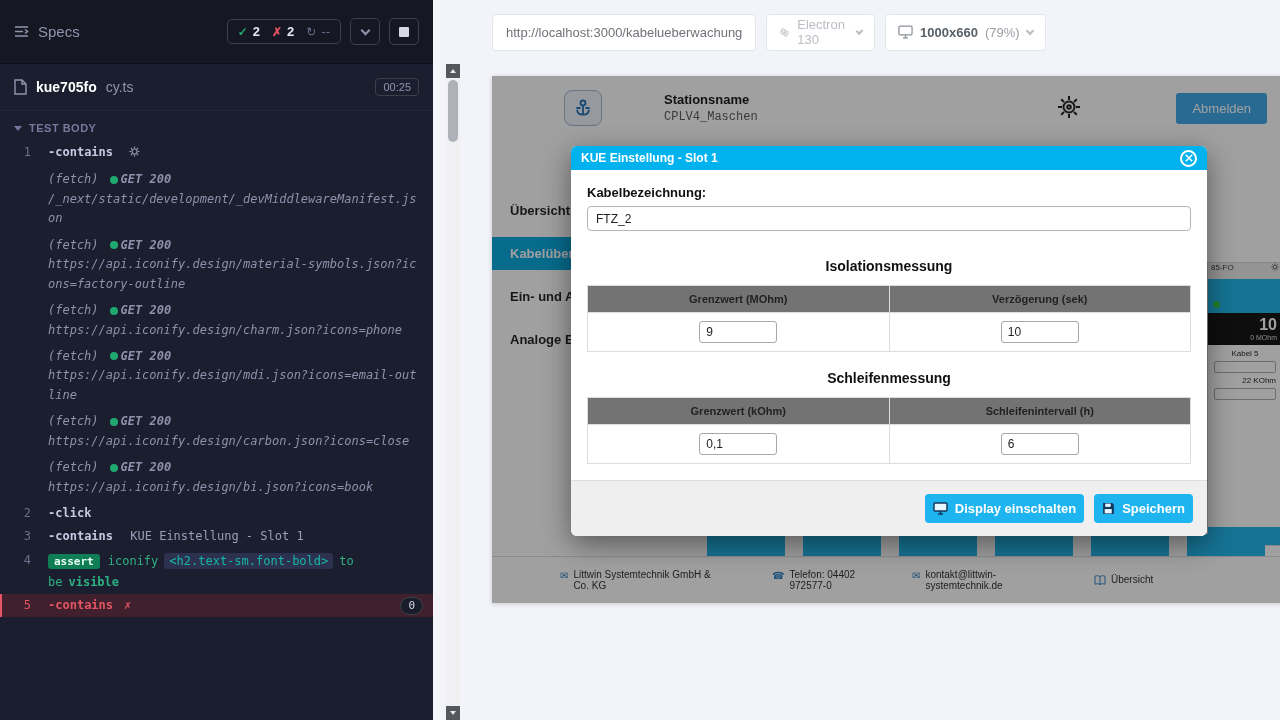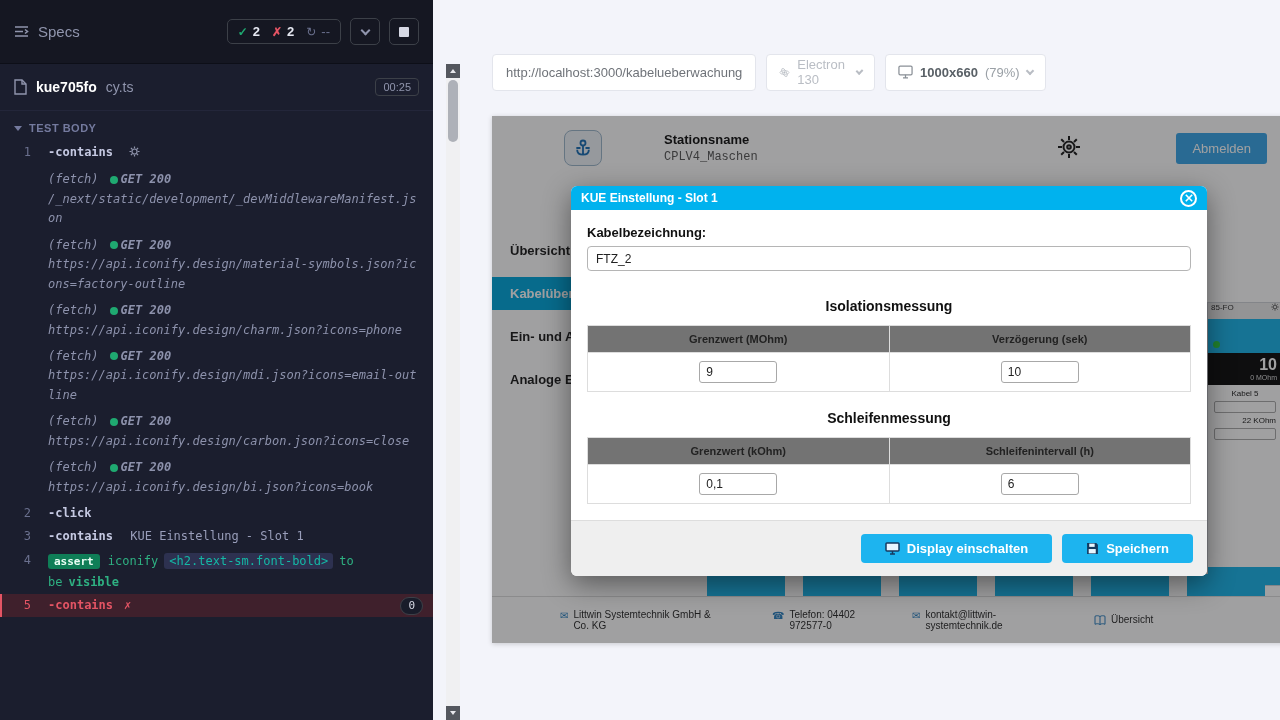--- a/index.html
+++ b/index.html
@@ -74,21 +74,21 @@
     display:flex; align-items:center; justify-content:center; }
   .sc-up { top:0; } .sc-dn { bottom:0; }
   .tri-up { width:0; height:0; border-left:3px solid transparent; border-right:3px solid transparent;
     border-bottom:4px solid #e8e8ec; }
   .tri-dn { width:0; height:0; border-left:3px solid transparent; border-right:3px solid transparent;
     border-top:4px solid #e8e8ec; }
   .sc-thumb { position:absolute; top:16px; left:2px; width:10px; height:62px;
     background:#aeb1b8; border-radius:5px; }
 
   
-  .right { flex:1; background:#f3f4fa; display:flex; flex-direction:column; min-width:0;margin-top:40px; }
+  .right { flex:1; background:#f3f4fa; display:flex; flex-direction:column; min-width:0; }
   .browser-bar { height:64px; flex-shrink:0; display:flex; align-items:center;
     padding:0 16px 0 19px; gap:10px; }
   .url-box { flex:1; max-width:462px; height:37px; background:#fff; border:1px solid #e3e5ec;
     border-radius:4px; display:flex; align-items:center; padding:0 13px; color:#6f7379; font-size:13px; }
   .sel-box { height:37px; background:#fff; border:1px solid #e3e5ec; border-radius:4px;
     display:flex; align-items:center; gap:7px; padding:0 12px; font-size:13px; }
   .browser-sel { width:150px; color:#b9bdc4; justify-content:center; }
   .vp-sel { width:170px; color:#5f6368; }
   .vp-size { font-weight:bold; color:#596066; }
   .vp-zoom { color:#9aa0a6; }
@@ -158,21 +158,21 @@
   .section-title { text-align:center; font-size:14px; font-weight:bold; color:#111; margin:27px 0 11px; }
   .section-title.second { margin-top:18px; }
   .mtable { width:100%; border-collapse:collapse; }
   .mtable th { background:#737373; border:1px solid #ddd; font-size:11px; font-weight:bold;
     color:#222; padding:7px 0; width:50%; }
   .mtable td { border:1px solid #ddd; padding:8px 0; text-align:center; }
   .cell-input { width:78px; height:22px; border:1px solid #a8a8a8; border-radius:3px;
     font-size:12px; padding:0 6px; font-family:"Liberation Sans",sans-serif; color:#222; }
   .modal-foot { margin-top:16px; background:#efefef; border-top:1px solid #ddd;
     padding:13px 14px; display:flex; justify-content:flex-end; gap:10px; }
-  .cyan-btn { background:#1db4ef; color:#fff; border:none; border-radius:4px; padding:7px 24px;
+  .cyan-btn { background:#1db4ef; color:#fff; border:none; border-radius:4px; padding:7px 8px;
     font-size:13px; font-weight:bold; display:flex; align-items:center; gap:7px;
     font-family:"Liberation Sans",sans-serif; }
 </style>
 </head>
 <body>
 
 <div class="app">
 
   <aside class="cy-panel">
     <header class="cy-header">

